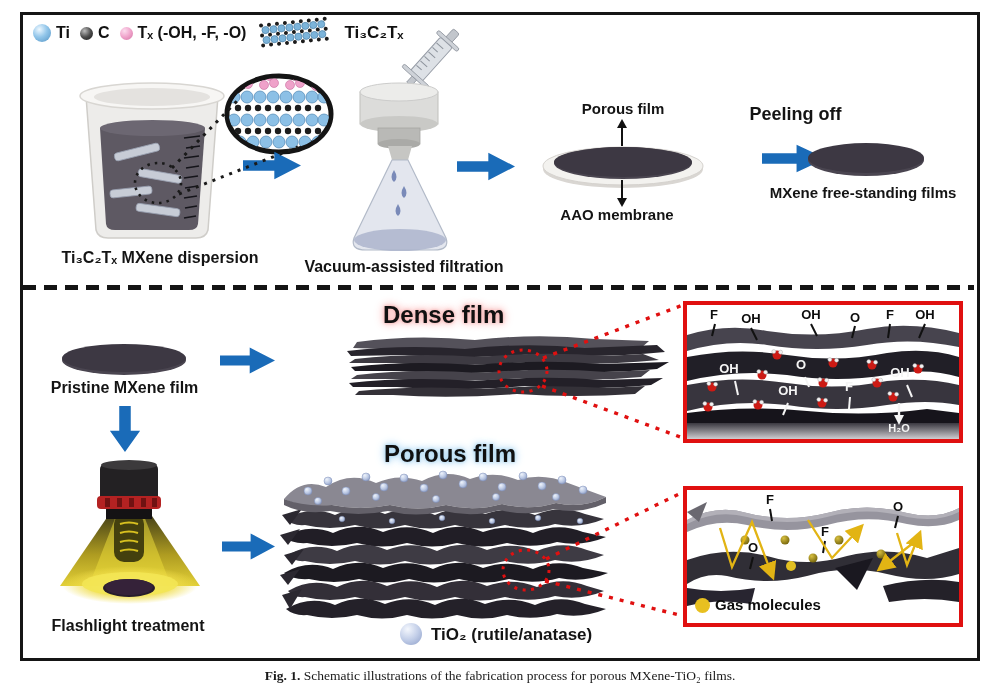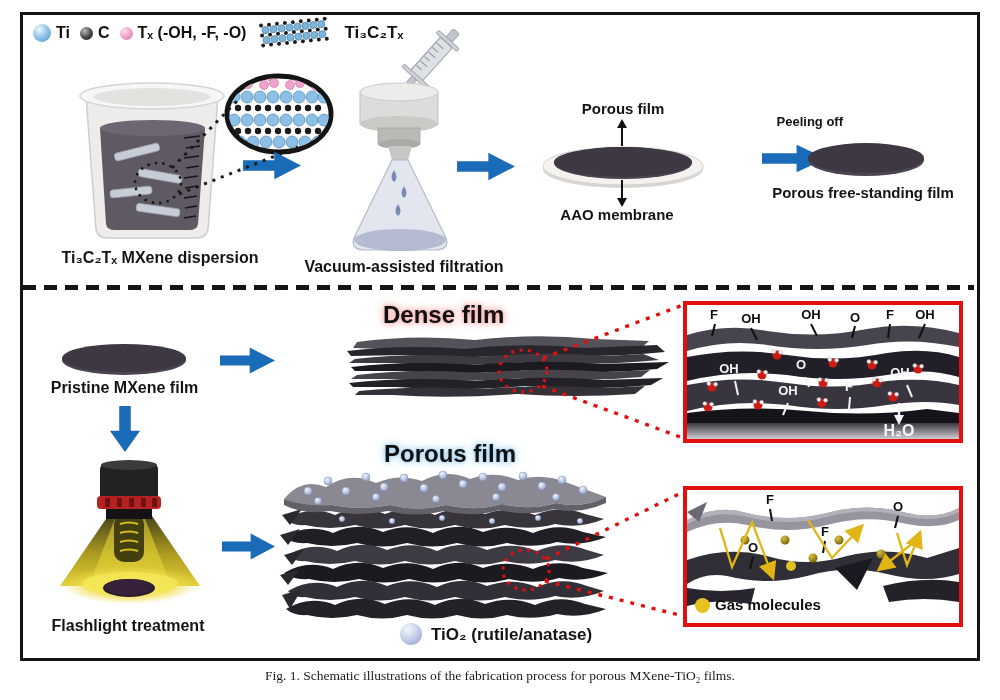--- a/index.html
+++ b/index.html
@@ -30,21 +30,21 @@
            text-shadow:0 0 7px #9fd0ef,0 0 12px #c2e2f7,0 0 3px #9fd0ef;}
   
   .divider{left:23px;top:285px;width:951px;height:5px;
            background:repeating-linear-gradient(90deg,#141414 0 13px,transparent 13px 21px);}
   
   .inset{border:4px solid #e01010;background:#fff;overflow:hidden;}
   .ins-lbl{position:absolute;font-weight:bold;font-size:13px;color:#0d0d0d;transform:translateX(-50%);}
   .ins-lbl-w{position:absolute;font-weight:bold;font-size:13px;color:#f4f4f4;transform:translateX(-50%);}
   .caption{left:0;top:668px;width:1000px;text-align:center;
            font-family:"Liberation Serif",serif;font-size:13.5px;color:#1a1a1a;}
-  .caption b{font-weight:normal;}
+  .caption b{font-weight:bold;}
   svg{display:block;}
 </style>
 </head>
 <body>
 
 <div class="abs frame"></div>
 
 <div class="abs legend-row">
   <span class="item">
       <span class="sph sph-ti"></span>
@@ -263,27 +263,27 @@
   <ellipse cx="85" cy="28" rx="80" ry="19" fill="#f3f2ef" stroke="#d5d2ce" stroke-width="1"></ellipse>
   <ellipse cx="85" cy="25" rx="69" ry="16" fill="#4a4550"></ellipse>
   <ellipse cx="85" cy="24" rx="69" ry="15" fill="#3d3843"></ellipse>
 </svg>
 <svg class="abs" style="left:614px;top:179px;" width="16" height="28" viewBox="0 0 16 28">
   <line x1="8" y1="1" x2="8" y2="21" stroke="#111" stroke-width="2"></line>
   <polygon points="3,19 8,28 13,19" fill="#111"></polygon>
 </svg>
 <div class="lbl ctr" style="left:552px;top:206px;width:130px;font-size:15px;text-align:center;">AAO membrane</div>
 
-<div class="lbl ctr" style="left:748px;top:114px;width:95px;font-size:13px;text-align:right;">Peeling off</div>
+<div class="lbl ctr" style="left:748px;top:104px;width:95px;font-size:18px;">Peeling off</div>
 <div class="arr" style="left:762px;top:142px;width:64px;height:33px;"></div>
 <svg class="abs" style="left:805px;top:140px;" width="122" height="38" viewBox="0 0 122 38">
   <ellipse cx="61" cy="20" rx="58" ry="16" fill="#4a4550"></ellipse>
   <ellipse cx="61" cy="18" rx="58" ry="15" fill="#3d3843"></ellipse>
 </svg>
-<div class="lbl ctr" style="left:758px;top:184px;width:210px;font-size:15px;">Porous free-standing film</div>
+<div class="lbl ctr" style="left:758px;top:184px;width:210px;font-size:15px;">MXene free-standing films</div>
 
 <div class="abs divider"></div>
 
 <svg class="abs" style="left:58px;top:341px;" width="132" height="36" viewBox="0 0 132 36">
   <ellipse cx="66" cy="19" rx="62" ry="15" fill="#4a4550"></ellipse>
   <ellipse cx="66" cy="17" rx="62" ry="14" fill="#3d3843"></ellipse>
 </svg>
 <div class="lbl ctr" style="left:42px;top:379px;width:165px;font-size:16px;">Pristine MXene film</div>
 
 <div class="arr" style="left:220px;top:345px;width:55px;height:31px;"></div>
@@ -508,21 +508,21 @@
   <div class="ins-lbl" style="left:64px;top:6px;">OH</div>
   <div class="ins-lbl" style="left:124px;top:2px;">OH</div>
   <div class="ins-lbl" style="left:168px;top:5px;">O</div>
   <div class="ins-lbl" style="left:203px;top:2px;">F</div>
   <div class="ins-lbl" style="left:238px;top:2px;">OH</div>
   <div class="ins-lbl-w" style="left:42px;top:56px;">OH</div>
   <div class="ins-lbl-w" style="left:114px;top:52px;">O</div>
   <div class="ins-lbl-w" style="left:101px;top:78px;">OH</div>
   <div class="ins-lbl-w" style="left:162px;top:74px;">F</div>
   <div class="ins-lbl-w" style="left:213px;top:60px;">OH</div>
-  <div class="ins-lbl-w" style="left:212px;top:117px;font-size:16px;">H₂O</div>
+  <div class="ins-lbl-w" style="left:212px;top:117px;font-size:11px;">H₂O</div>
 </div>
 
 <div class="abs inset" style="left:683px;top:486px;width:272px;height:133px;">
   <svg width="272" height="133" viewBox="0 0 272 133">
     <defs>
       <radialGradient id="gasg" cx="0.35" cy="0.3" r="0.8">
         <stop offset="0" stop-color="#d8c040"></stop>
           <stop offset="1" stop-color="#6e5e08"></stop>
       </radialGradient>
       <marker id="ya" markerWidth="8" markerHeight="8" refX="5.5" refY="4" orient="auto">

